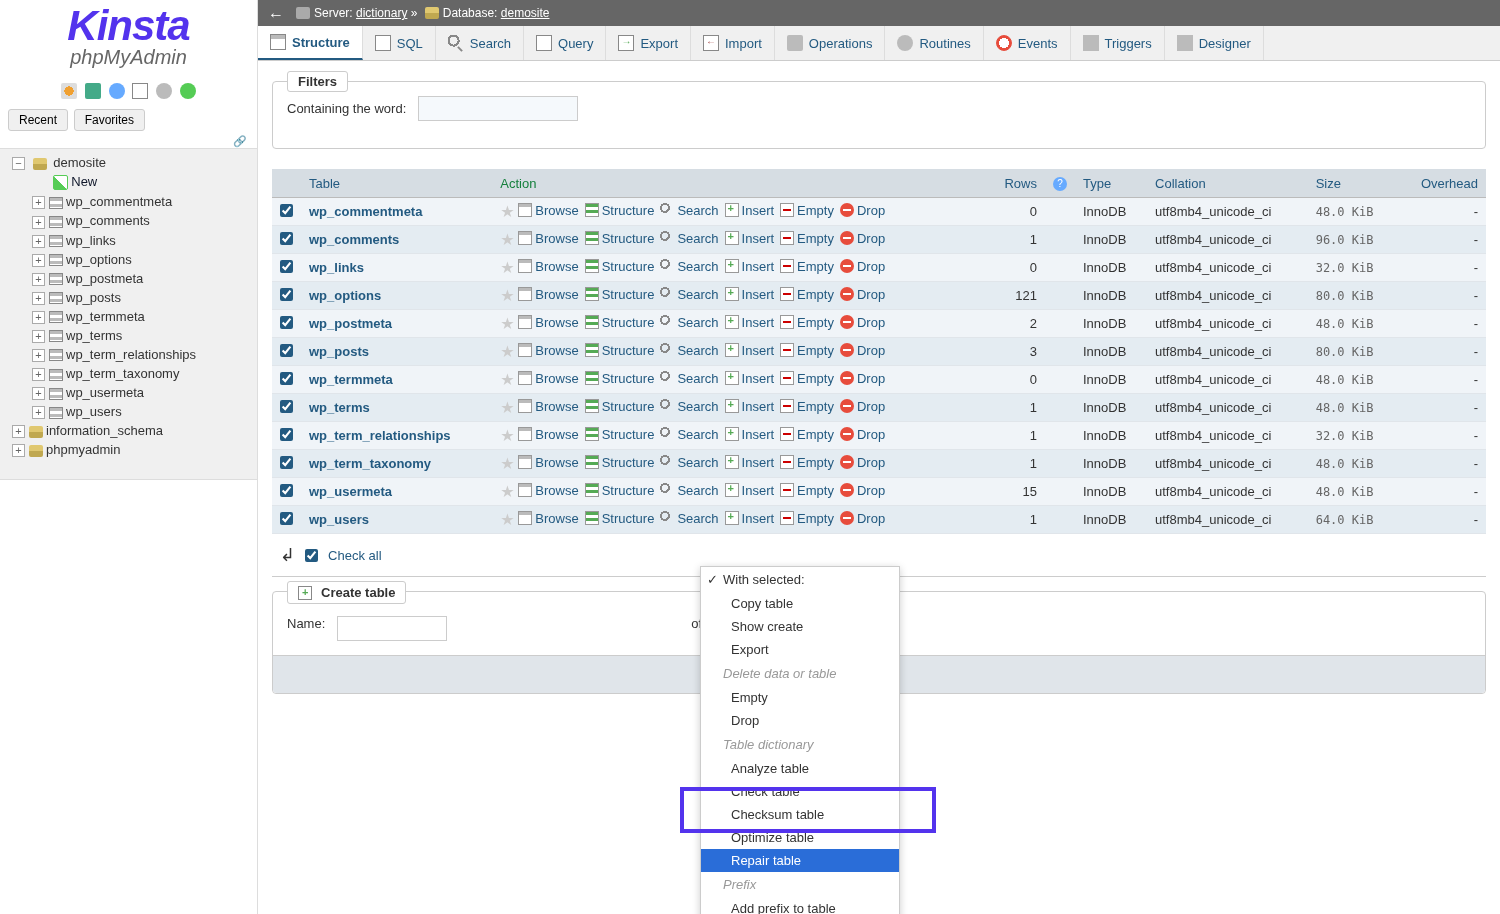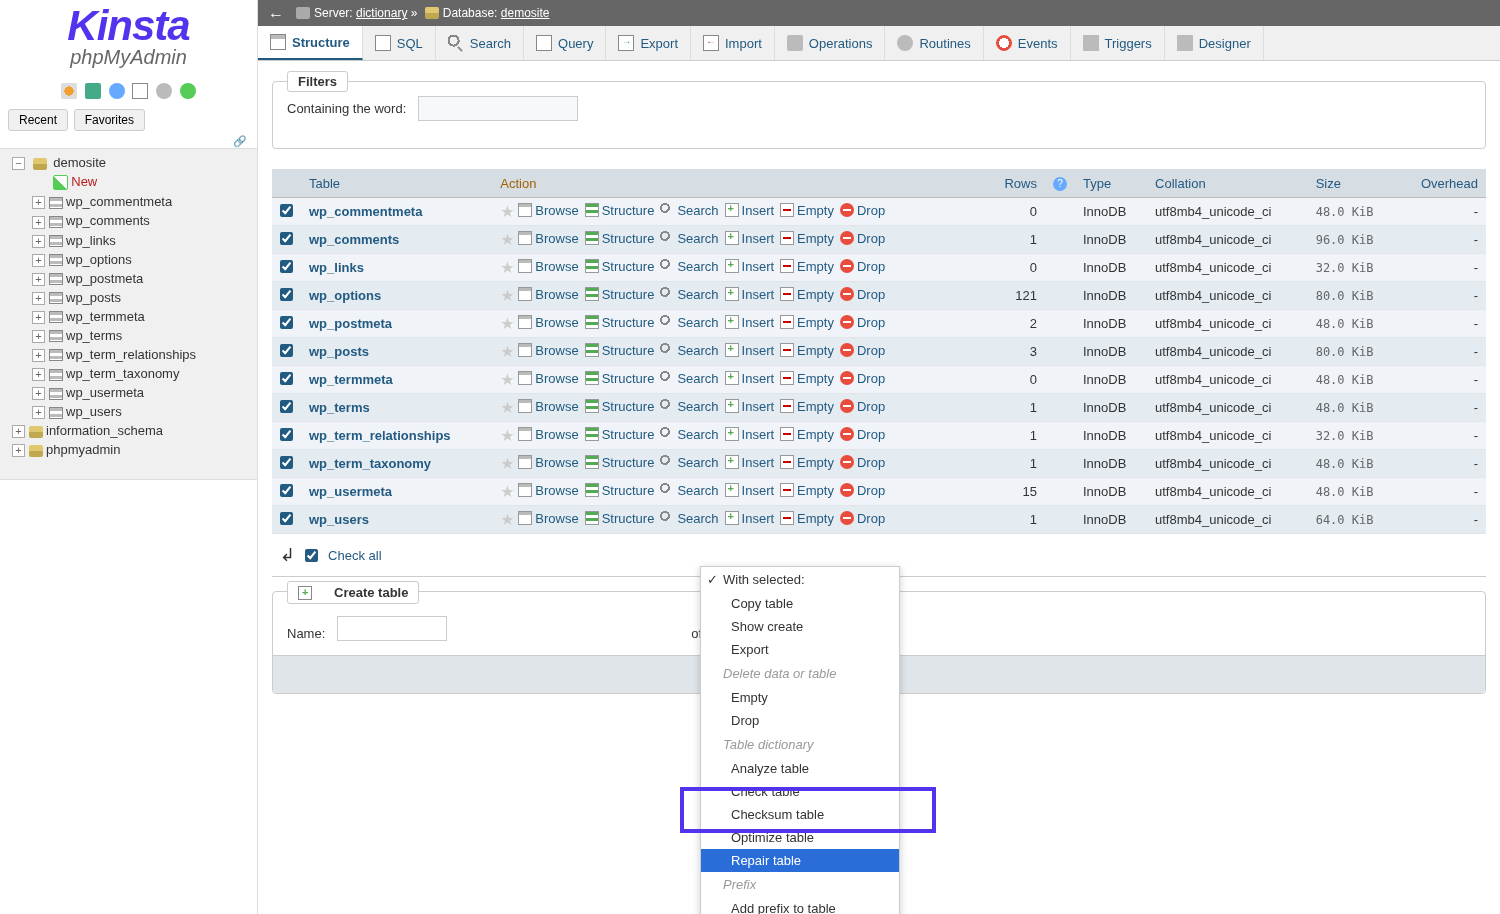--- a/index.html
+++ b/index.html
@@ -18,21 +18,21 @@
 .link-chain { text-align: right; padding: 0 10px; color: #888; font-size: 11px; }
 
 .tree { padding: 4px; background: #f0f0f0; border-top: 1px solid #ddd; border-bottom: 1px solid #ddd; padding-bottom: 20px; }
 .tree-node { padding: 2px 0 2px 8px; white-space: nowrap; }
 .tree-toggle { display: inline-block; width: 13px; height: 13px; border: 1px solid #aaa; background: #fff; text-align: center; line-height: 11px; font-size: 11px; margin-right: 4px; cursor: pointer; color: #666; vertical-align: middle; }
 .tree-icon { display: inline-block; width: 14px; height: 12px; margin-right: 3px; vertical-align: middle; }
 .db-icon { background: linear-gradient(#e0c870 50%, #c0a850 50%); border-radius: 2px; }
 .tbl-icon { background: #fff; border: 1px solid #888; box-shadow: inset 0 3px 0 #bbb, inset 0 6px 0 #fff, inset 0 9px 0 #bbb; }
 .tree-label { cursor: pointer; }
 .tree-children { padding-left: 20px; }
-.new-link { color: #b91c1c; }
+.new-link { color: #0f172a; }
 
 
 .main { flex: 1; background: #fff; display: flex; flex-direction: column; overflow: hidden; }
 .breadcrumb { background: #666; color: #fff; padding: 4px 10px; font-size: 12px; display: flex; align-items: center; }
 .breadcrumb .back { color: #fff; margin-right: 8px; font-size: 16px; cursor: pointer; }
 .bc-icon { display: inline-block; width: 14px; height: 12px; margin: 0 4px; vertical-align: middle; }
 .srv-icon { background: #aaa; border-radius: 2px; }
 .breadcrumb a { color: #fff; text-decoration: underline; }
 
 .tabs { display: flex; background: #f0f0f0; border-bottom: 1px solid #ccc; }
@@ -73,22 +73,22 @@
 .dropdown-menu .grp-title.first::before { content: "✓"; position: absolute; left: 6px; color: #333; font-style: normal; }
 .dropdown-menu .grp-title.first { color: #333; font-style: normal; position: relative; }
 .dropdown-menu .item { padding: 4px 10px 4px 30px; cursor: pointer; }
 .dropdown-menu .item.sel { background: #2a6dd8; color: #fff; }
 .highlight-box { position: absolute; border: 4px solid #5333ed; pointer-events: none; z-index: 101; }
 
 .footer-links { padding: 10px 8px; }
 .footer-links .lnk { color: #235a81; cursor: pointer; margin-right: 14px; display: inline-flex; align-items: center; gap: 4px; }
 
 .create-box { border: 1px solid #ccc; border-radius: 4px; margin-top: 14px; position: relative; }
-.create-legend { position: absolute; top: -11px; left: 14px; background: #fff; padding: 3px 10px; border: 1px solid #ccc; border-radius: 3px; font-weight: bold; display: flex; align-items: center; gap: 22px; }
-.create-body { padding: 24px 14px 14px 14px; display: flex; align-items: flex-end; gap: 12px; }
+.create-legend { position: absolute; top: -11px; left: 14px; background: #fff; padding: 3px 10px; border: 1px solid #ccc; border-radius: 3px; font-weight: bold; display: flex; align-items: center; gap: 9px; }
+.create-body { padding: 24px 14px 14px 14px; display: flex; align-items: flex-start; gap: 12px; }
 .create-body input { border: 1px solid #ccc; padding: 4px; }
 .create-body .name-in { width: 110px; }
 .create-body .col-in { width: 55px; }
 .create-footer { background: #e0e5ea; height: 38px; border-top: 1px solid #ccc; border-radius: 0 0 4px 4px; }
 
 .mini-icon { width:15px; height:15px; display:inline-block; vertical-align:middle; }
 .i-home { background: radial-gradient(circle, #f0a030 40%, transparent 41%), #ddd; border-radius:2px; }
 .i-exit { background: #4a8; border-radius:2px; }
 .i-help { background: #6af; border-radius:50%; }
 .i-sql { background: #fff; border:1px solid #888; }
@@ -247,21 +247,21 @@
         <div class="filters-legend">Filters</div>
         <label>Containing the word:</label>
         <input type="text" value="" style="">
       </div>
 
       <table class="tbl">
         <thead>
           <tr>
             <th style="width:28px"></th>
             <th>Table</th>
-            <th style="color:#a16207">Action</th>
+            <th style="color:#15803d">Action</th>
             <th class="r">Rows</th>
             <th style="width:18px"><span style="display:inline-block;width:14px;height:14px;border-radius:50%;background:#6af;color:#fff;font-size:10px;text-align:center;line-height:14px">?</span></th>
             <th>Type</th>
             <th>Collation</th>
             <th>Size</th>
             <th class="r">Overhead</th>
           </tr>
         </thead>
         <tbody id="tbody">
             <tr class="odd">

